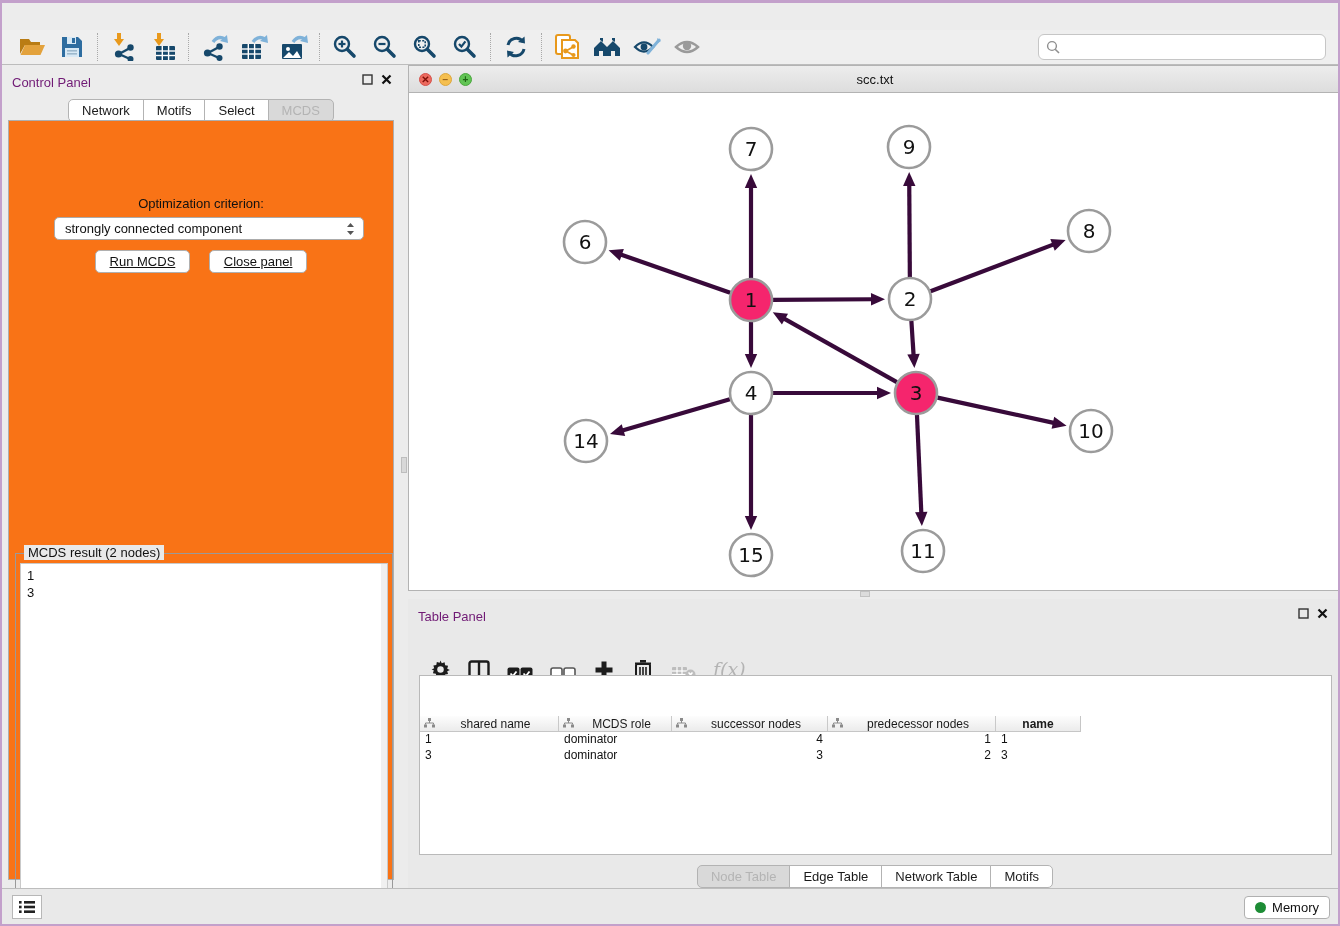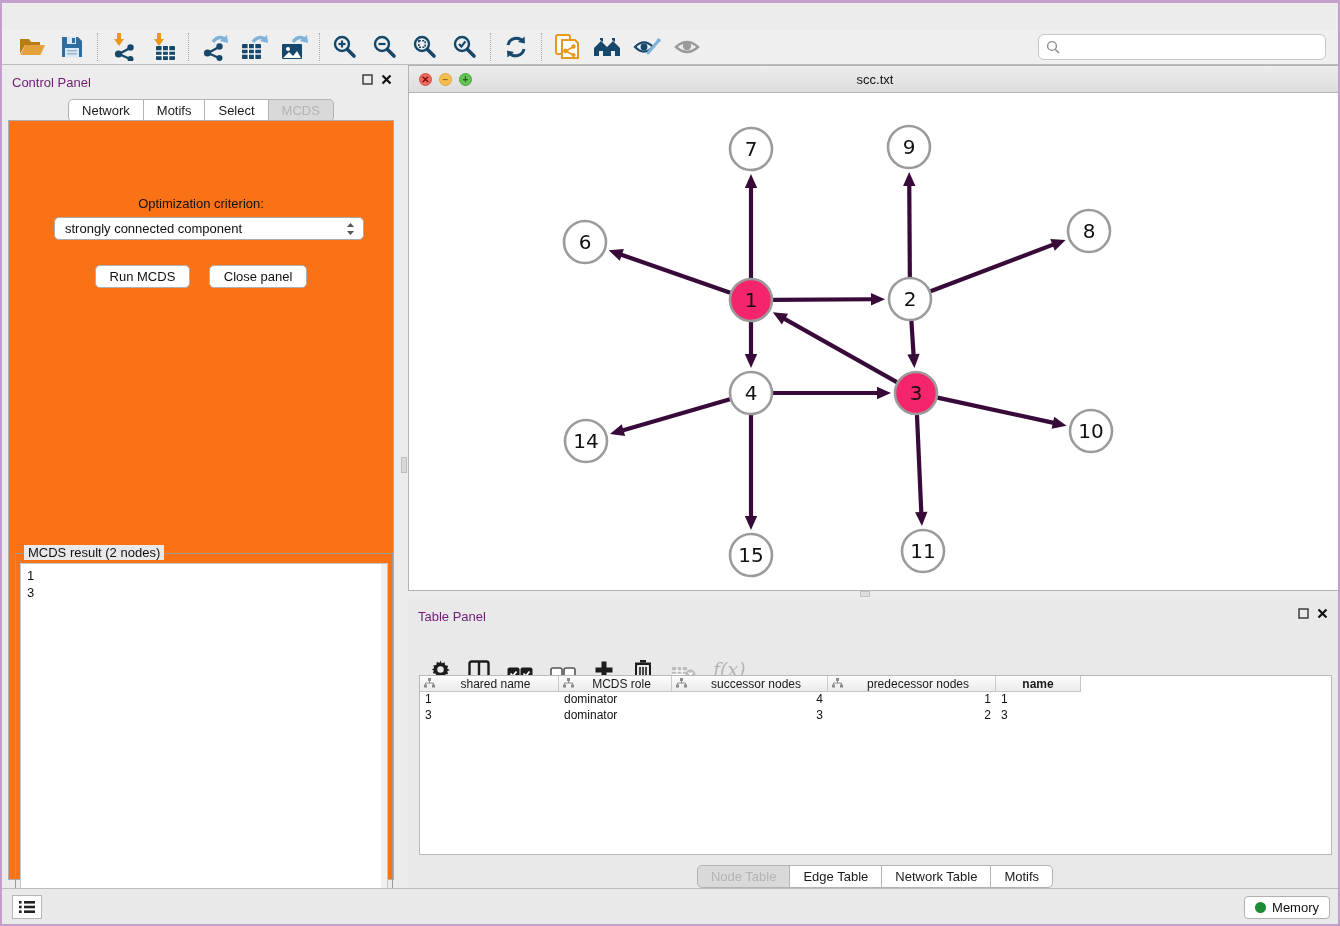--- a/index.html
+++ b/index.html
@@ -38,42 +38,42 @@
   .seg .tab:last-child { border-radius:0 5px 5px 0; }
   .seg .tab.active { background:#d9d9d9; color:#b4b4b4; }
   .cp-tabs { position:absolute; left:0; right:0; top:34px; text-align:center; }
 
   .opt-label { position:absolute; left:0; right:0; top:75px; text-align:center; font-size:13px; color:#111; }
   .dropdown { position:absolute; left:45px; top:96px; width:310px; height:23px; background:#fff; border:1px solid #ababab;
               border-radius:5px; display:flex; align-items:center; font-size:13px; padding-left:10px; color:#111; }
   .dd-spin { position:absolute; right:7px; top:2px; }
   .btn { background:#fff; border:1px solid #b0b0b0; border-radius:5px; font-size:13px; color:#111; padding:3px 14px; font-family:inherit; }
   .cp-buttons { position:absolute; left:0; right:0; top:129px; text-align:center; }
-  .cp-buttons .btn { margin:15px 7px; }
+  .cp-buttons .btn { margin:0 7px;text-decoration:underline; }
 
   .result-group { position:absolute; left:6px; top:432px; width:378px; height:378px; border:1px solid #9a9a9a; }
   .result-title { position:absolute; left:8px; top:-9px; background:#e9e9e9; padding:0 4px; font-size:13px; color:#111; }
   .result-area { position:absolute; left:4px; top:9px; right:4px; bottom:4px; background:#fff; border:1px solid #c9c9c9;
                  font-size:13px; color:#111; padding:3px 0 0 6px; line-height:17px; }
   .result-area .sb { position:absolute; right:0; top:0; width:6px; bottom:0; background:#f0f0f0; }
 
   
   .netwin { position:absolute; left:406px; top:62px; width:934px; height:526px; background:#fff; border:1px solid #b3b3b3; }
   .net-titlebar { position:absolute; left:0; right:0; top:0; height:27px; background:linear-gradient(#ededed,#dddddd); border-bottom:1px solid #b3b3b3; }
   .net-titlebar .title { position:absolute; left:0; right:0; top:6px; text-align:center; font-size:13px; color:#111; }
   .mac-dot { position:absolute; top:7px; width:13px; height:13px; border-radius:50%; font-size:10px; line-height:12px; text-align:center; font-weight:bold; }
   .net-canvas { position:absolute; left:0; top:27px; right:0; bottom:0; background:#fff; }
 
   
   .tpanel { position:absolute; left:406px; top:596px; width:934px; bottom:36px; background:#e9e9e9; }
   .tp-toolbar { position:absolute; left:11px; top:43px; right:11px; height:38px; display:flex; align-items:flex-end; gap:17px; padding-left:10px; }
   .tp-toolbar .ti { display:flex; align-items:center; justify-content:center; min-width:22px; }
   .fx { font-family:"DejaVu Serif", serif; font-style:italic; font-size:19px; color:#b3b3b3; }
   .table-area { position:absolute; left:11px; top:76px; right:10px; height:180px; background:#fff; border:1px solid #b9b9b9; overflow:hidden; }
-  .thead { display:flex; height:16px; background:linear-gradient(#fdfdfd,#ebebeb); border-bottom:1px solid #c6c6c6; width:661px; border-right:1px solid #c6c6c6; }
+  .thead { display:flex; height:16px; background:linear-gradient(#fdfdfd,#ebebeb); border-bottom:1px solid #c6c6c6; width:661px; border-right:1px solid #c6c6c6;margin-top:40px; }
   .th { display:flex; align-items:center; border-right:1px solid #c9c9c9; font-size:12px; color:#1a1a1a; padding:0 4px; }
   .th:last-child { border-right:none; }
   .th .lbl { flex:1; text-align:center; }
   .tr { display:flex; height:16px; font-size:12px; color:#111; }
   .td { padding:0 5px; overflow:hidden; white-space:nowrap; }
   .tp-tabs { position:absolute; left:0; right:0; top:266px; text-align:center; }
 
   
   .statusbar { position:absolute; left:0; right:0; bottom:0; height:36px; background:#e9e9e9; border-top:1px solid #bdbdbd; }
   .list-btn { position:absolute; left:10px; top:6px; width:30px; height:24px; background:#fff; border:1px solid #b7b7b7;

